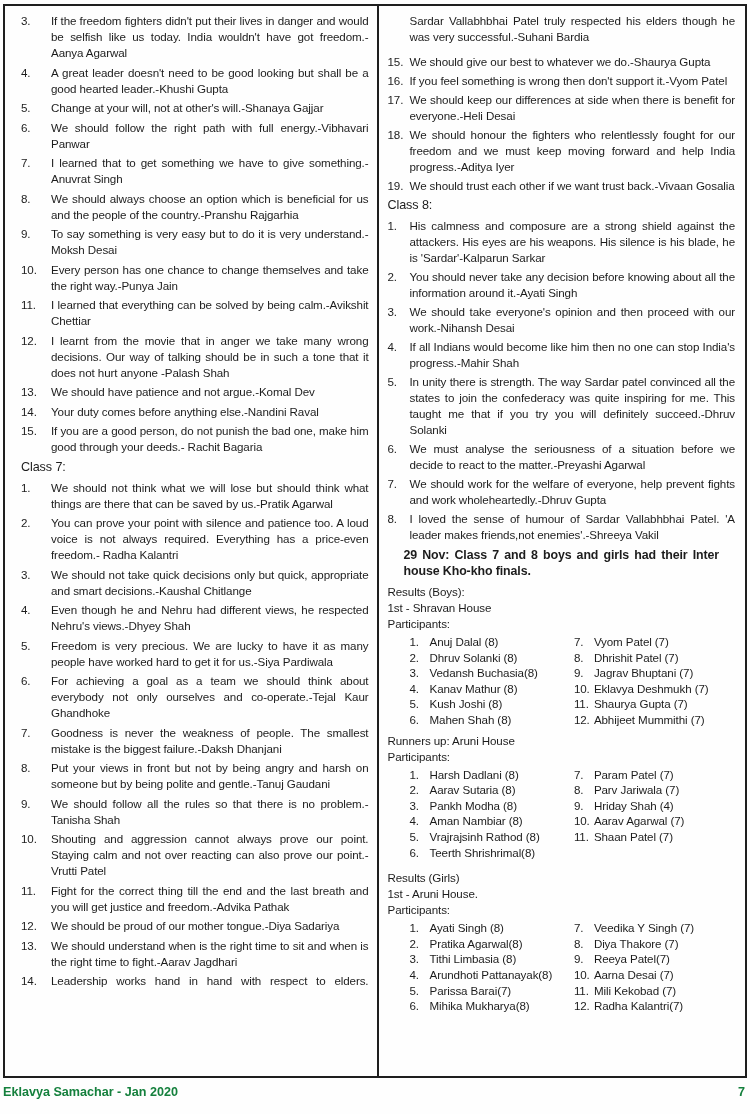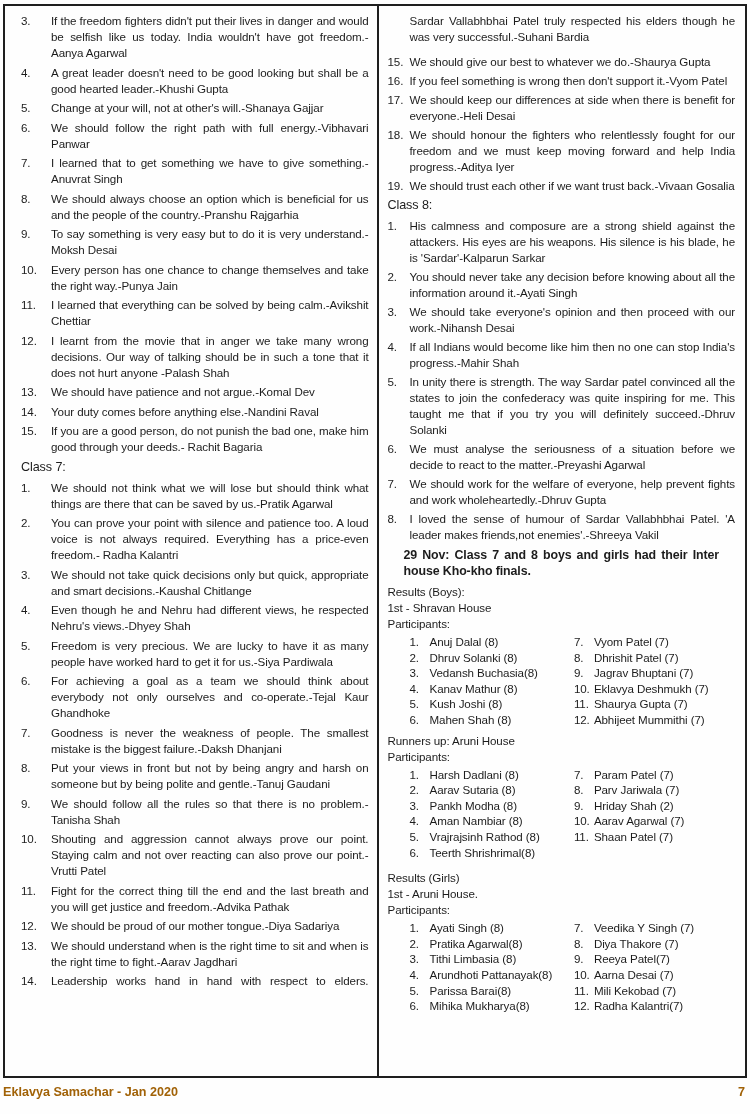--- a/index.html
+++ b/index.html
@@ -35,21 +35,21 @@
   .pc2{width:49.5%;}
   .p{display:flex;}
   .p .n{flex:none;width:20px;}
   .p .t{flex:1;text-align:left;}
   .sec-gap{margin-top:5px;}
   .sec-gap-lg{margin-top:10px;}
   
   .footer{
     position:absolute;left:0;right:0;bottom:0;height:32px;
     display:flex;align-items:center;justify-content:space-between;
-    padding:0 5px 6px 3px;font-size:12.6px;font-weight:bold;color:#a16207;
+    padding:0 5px 6px 3px;font-size:12.6px;font-weight:bold;color:#15803d;
   }
 </style>
 </head>
 <body>
 
 <div class="sheet">
   <div class="box">
 
     <div class="col col-left">
       <div>
@@ -325,21 +325,21 @@
               <div class="p">
                 <span class="n">7.</span>
                 <span class="t">Param Patel (7)</span>
               </div>
               <div class="p">
                 <span class="n">8.</span>
                 <span class="t">Parv Jariwala (7)</span>
               </div>
               <div class="p">
                 <span class="n">9.</span>
-                <span class="t">Hriday Shah (2)</span>
+                <span class="t">Hriday Shah (4)</span>
               </div>
               <div class="p">
                 <span class="n">10.</span>
                 <span class="t">Aarav Agarwal (7)</span>
               </div>
               <div class="p">
                 <span class="n">11.</span>
                 <span class="t">Shaan Patel (7)</span>
               </div>
             </div>
@@ -363,21 +363,21 @@
               <div class="p">
                 <span class="n">3.</span>
                 <span class="t">Tithi Limbasia (8)</span>
               </div>
               <div class="p">
                 <span class="n">4.</span>
                 <span class="t">Arundhoti Pattanayak(8)</span>
               </div>
               <div class="p">
                 <span class="n">5.</span>
-                <span class="t">Parissa Barai(8)</span>
+                <span class="t">Parissa Barai(7)</span>
               </div>
               <div class="p">
                 <span class="n">6.</span>
                 <span class="t">Mihika Mukharya(8)</span>
               </div>
             </div>
           <div class="pc2">
               <div class="p">
                 <span class="n">7.</span>
                 <span class="t">Veedika Y Singh (7)</span>

